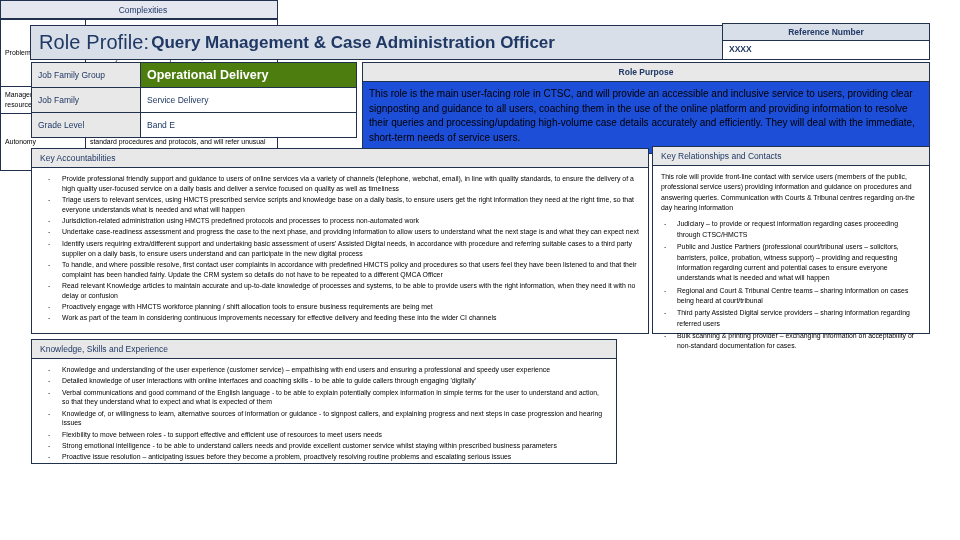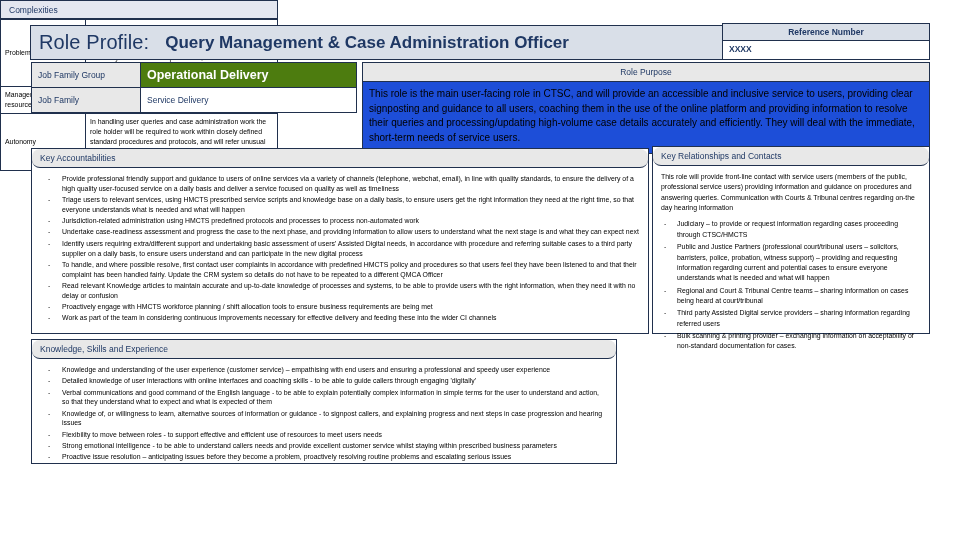--- a/index.html
+++ b/index.html
@@ -37,21 +37,21 @@
   .title-light {
     font-size: 20px;
     color: #1f3864;
     font-weight: 400;
     letter-spacing: .1px;
   }
   .title-bold {
     font-size: 17px;
     color: #1f3864;
     font-weight: bold;
-    margin-left: 16px;
+    margin-left: 2px;
   }
 
   
   .refnum {
     position: absolute;
     left: 722px; top: 23px;
     width: 208px;
     border: 1px solid #20304d;
     box-sizing: border-box;
     font-weight: bold;
@@ -109,20 +109,21 @@
     border: 1px solid #20304d;
     box-sizing: border-box;
   }
   .purpose-head {
     background: #e8e8e8;
     text-align: center;
     font-size: 8.5px;
     color: #1f3864;
     padding: 4px 0;
     border-bottom: 1px solid #20304d;
+    font-weight: bold;
   }
   .purpose-body {
     background: #1d4ed8;
     padding: 5px 6px 6px 6px;
     font-size: 10px;
     line-height: 1.45;
     color: #000000;
     min-height: 60px;
   }
 
@@ -132,21 +133,20 @@
     border: 1px solid #20304d;
     box-sizing: border-box;
     background: #ffffff;
   }
   .sec-head {
     background: #e8e8e8;
     font-size: 8.5px;
     color: #1f3864;
     padding: 4px 0 4px 8px;
     border-bottom: 1px solid #20304d;
-    border-radius: 8px;
   }
   .sec-body {
     padding: 6px 8px 4px 8px;
   }
   ul.bl {
     margin: 0;
     padding: 0;
     list-style: none;
   }
   ul.bl > li {
@@ -204,20 +204,21 @@
     border: none;
   }
   .cx-head {
     background: #e4e7f0;
     font-size: 8.5px;
     color: #1f3864;
     padding: 4px 0 4px 8px;
     border: 1px solid #20304d;
     box-sizing: border-box;
     height: 19px;
+    text-align: center;
   }
   table.cx {
     width: 278px;
     border-collapse: collapse;
     table-layout: fixed;
   }
   table.cx td {
     border: 1px solid #20304d;
     vertical-align: middle;
     font-size: 6.9px;
@@ -250,20 +251,24 @@
 
   <table class="jobtable">
     <tbody>
       <tr class="highlight">
         <td class="lbl">Job Family Group</td>
         <td class="val">Operational Delivery</td>
       </tr>
       <tr>
         <td class="lbl">Job Family</td>
         <td class="val">Service Delivery</td>
+      </tr>
+      <tr>
+        <td class="lbl">Grade Level</td>
+        <td class="val">Band E</td>
       </tr>
     </tbody>
   </table>
 
   <div class="purpose">
     <div class="purpose-head">Role Purpose</div>
     <div class="purpose-body">This role is the main user-facing role in CTSC, and will provide an accessible and inclusive service to users, providing clear signposting and guidance to all users, coaching them in the use of the online platform and providing information to resolve their queries and processing/updating high-volume case details accurately and efficiently. They will deal with the immediate, short-term needs of service users.</div>
   </div>
 
   <div class="sec" id="key-accountabilities">

